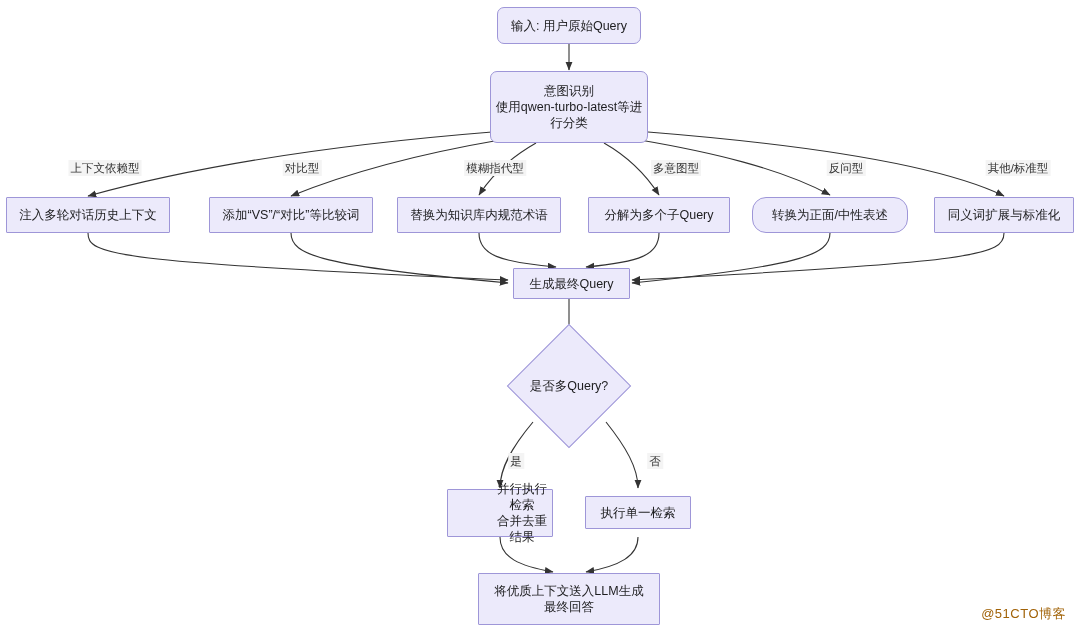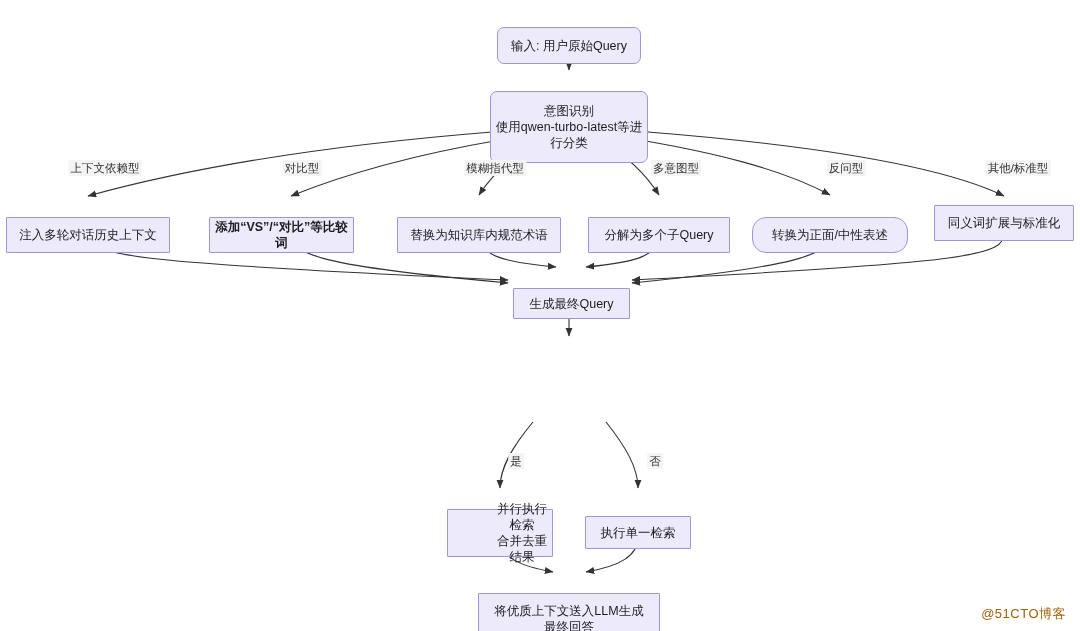--- a/index.html
+++ b/index.html
@@ -35,21 +35,20 @@
     border: 1px solid #9E96D8;
     color: #1d1d1f;
     font-size: 12.5px;
     line-height: 16px;
     display: flex;
     align-items: center;
     justify-content: center;
     text-align: center;
     white-space: pre-line;
     border-radius: 1px;
-    margin-top: 20px;
   }
   .node.rounded {
     border-radius: 7px;
   }
   .diamond-wrap {
     position: absolute;
     display: flex;
     align-items: center;
     justify-content: center;
   }
@@ -130,32 +129,36 @@
   </svg>
 
   <div class="node rounded" style="left:497px; top:7px; width:144px; height:37px;">输入: 用户原始Query</div>
 
   <div class="node rounded" style="left:490px; top:71px; width:158px; height:72px;">意图识别
 使用qwen-turbo-latest等进
 行分类</div>
 
   <div class="node" style="left:6px; top:197px; width:164px; height:36px;">注入多轮对话历史上下文</div>
 
-  <div class="node" style="left:209px; top:197px; width:145px; height:36px;font-weight:bold;">添加“VS”/“对比”等比较词</div>
+  <div class="node" style="left:209px; top:197px; width:164px; height:36px;">添加“VS”/“对比”等比较词</div>
 
   <div class="node" style="left:397px; top:197px; width:164px; height:36px;">替换为知识库内规范术语</div>
 
   <div class="node" style="left:588px; top:197px; width:142px; height:36px;">分解为多个子Query</div>
 
   <div class="node" style="left:752px; top:197px; width:156px; height:36px;border-radius:14px;">转换为正面/中性表述</div>
 
-  <div class="node" style="left:934px; top:185px; width:140px; height:36px;">同义词扩展与标准化</div>
+  <div class="node" style="left:934px; top:197px; width:140px; height:36px;">同义词扩展与标准化</div>
 
   <div class="node" style="left:513px; top:268px; width:117px; height:31px;">生成最终Query</div>
 
+  <div class="diamond-wrap" style="left:506px; top:323px; width:126px; height:126px;">
+    <div class="diamond-shape" style="width:86px; height:86px;"></div>
+    <div class="diamond-label">是否多Query?</div>
+  </div>
 
   <div class="node" style="left:447px; top:489px; width:106px; height:48px;padding-left:44px;">并行执行检索
 合并去重结果</div>
 
   <div class="node" style="left:585px; top:496px; width:106px; height:33px;">执行单一检索</div>
 
   <div class="node" style="left:478px; top:573px; width:182px; height:52px;">将优质上下文送入LLM生成
 最终回答</div>
 
   <div class="edge-label" style="left:88px; top:168px;">上下文依赖型</div>

